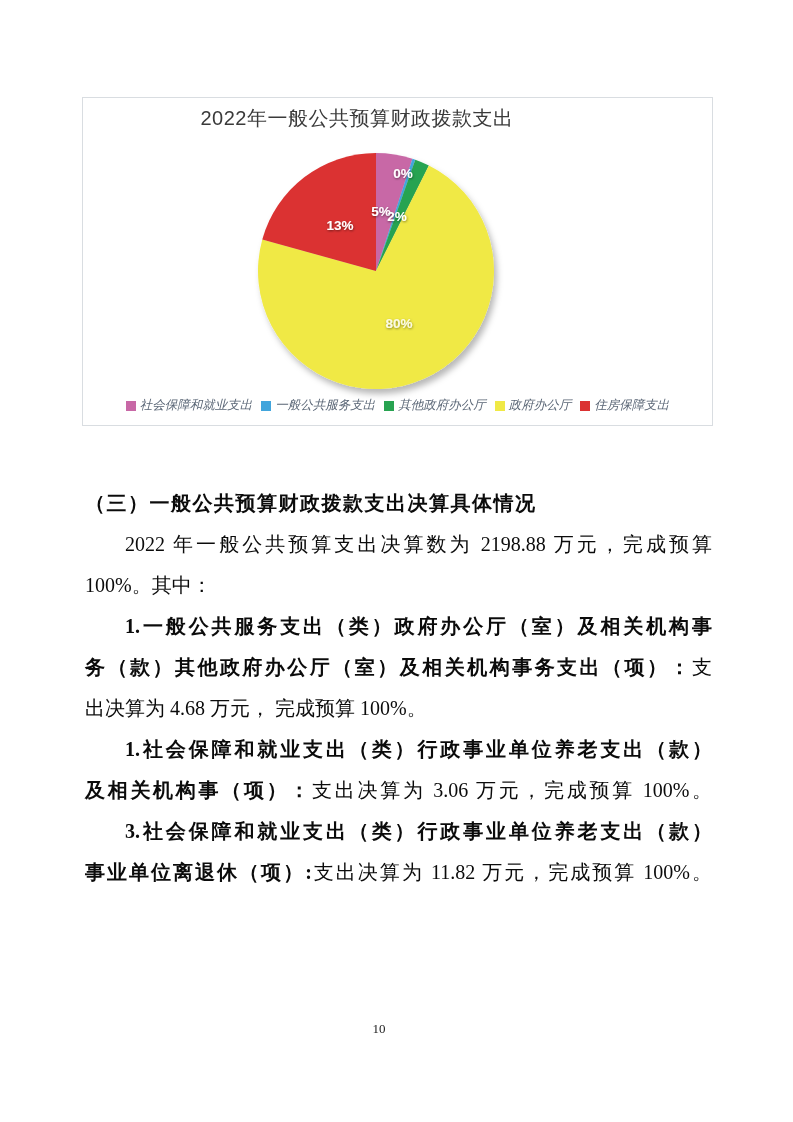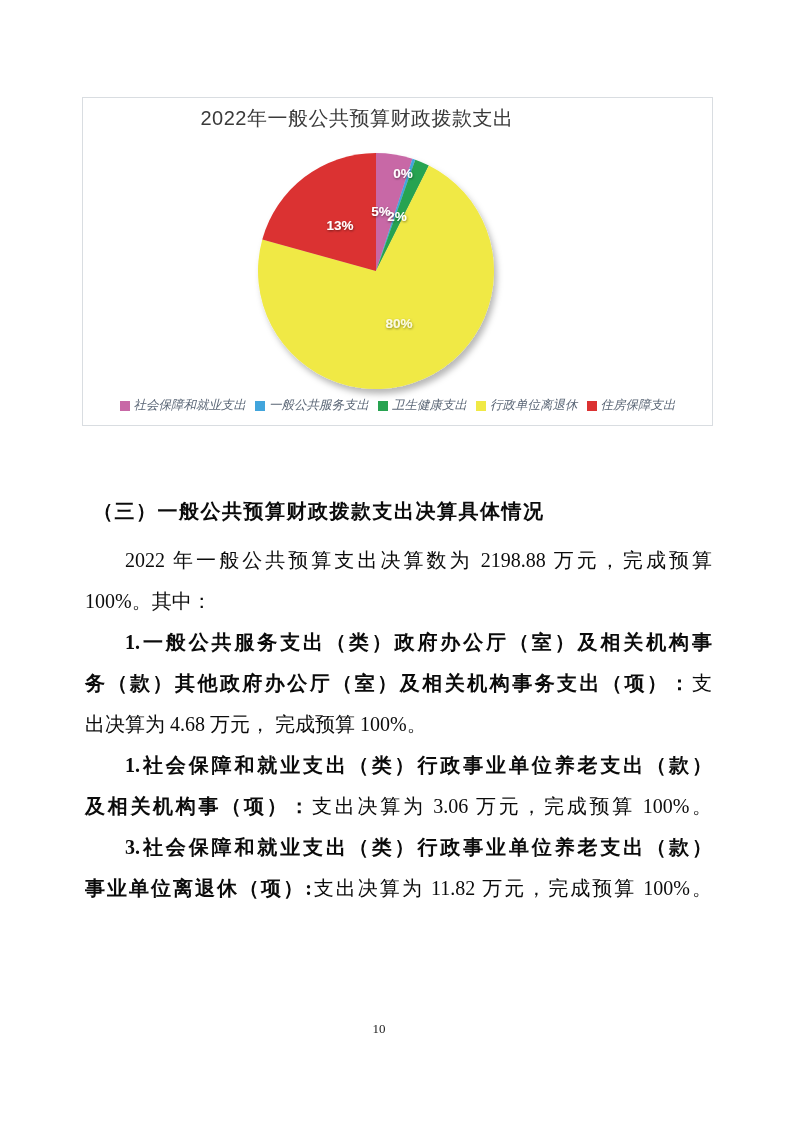--- a/index.html
+++ b/index.html
@@ -37,21 +37,21 @@
     font-size:12.5px;color:#5a6676;font-style:italic;
   }
   .legend-item{display:flex;align-items:center;gap:4px;white-space:nowrap;}
   .legend-swatch{width:10px;height:10px;flex:0 0 auto;}
   
   .doc{
     position:absolute;left:85px;top:483px;width:627px;
     font-size:20px;color:#0b0b0b;
   }
   .doc-heading{
-    margin:8px;font-size:20px;font-weight:700;
+    margin:0;font-size:20px;font-weight:700;
     letter-spacing:1.5px;line-height:41px;
   }
   .line{
     line-height:41px;white-space:nowrap;
   }
   .line.fill{
     text-align:justify;text-align-last:justify;
     white-space:normal;word-break:break-all;
   }
   .line.indent{padding-left:40px;}
@@ -96,25 +96,25 @@
         <span class="legend-item">
           <span class="legend-swatch" style="background: rgb(200, 104, 166);"></span>
           <span>社会保障和就业支出</span>
         </span>
         <span class="legend-item">
           <span class="legend-swatch" style="background: rgb(66, 165, 220);"></span>
           <span>一般公共服务支出</span>
         </span>
         <span class="legend-item">
           <span class="legend-swatch" style="background: rgb(40, 163, 81);"></span>
-          <span>卫生健康支出</span>
+          <span>其他政府办公厅</span>
         </span>
         <span class="legend-item">
           <span class="legend-swatch" style="background: rgb(240, 233, 69);"></span>
-          <span>行政单位离退休</span>
+          <span>政府办公厅</span>
         </span>
         <span class="legend-item">
           <span class="legend-swatch" style="background: rgb(219, 50, 50);"></span>
           <span>住房保障支出</span>
         </span>
       </div>
   </div>
 
   <div class="doc">
     <h3 class="doc-heading">（三）一般公共预算财政拨款支出决算具体情况</h3>

